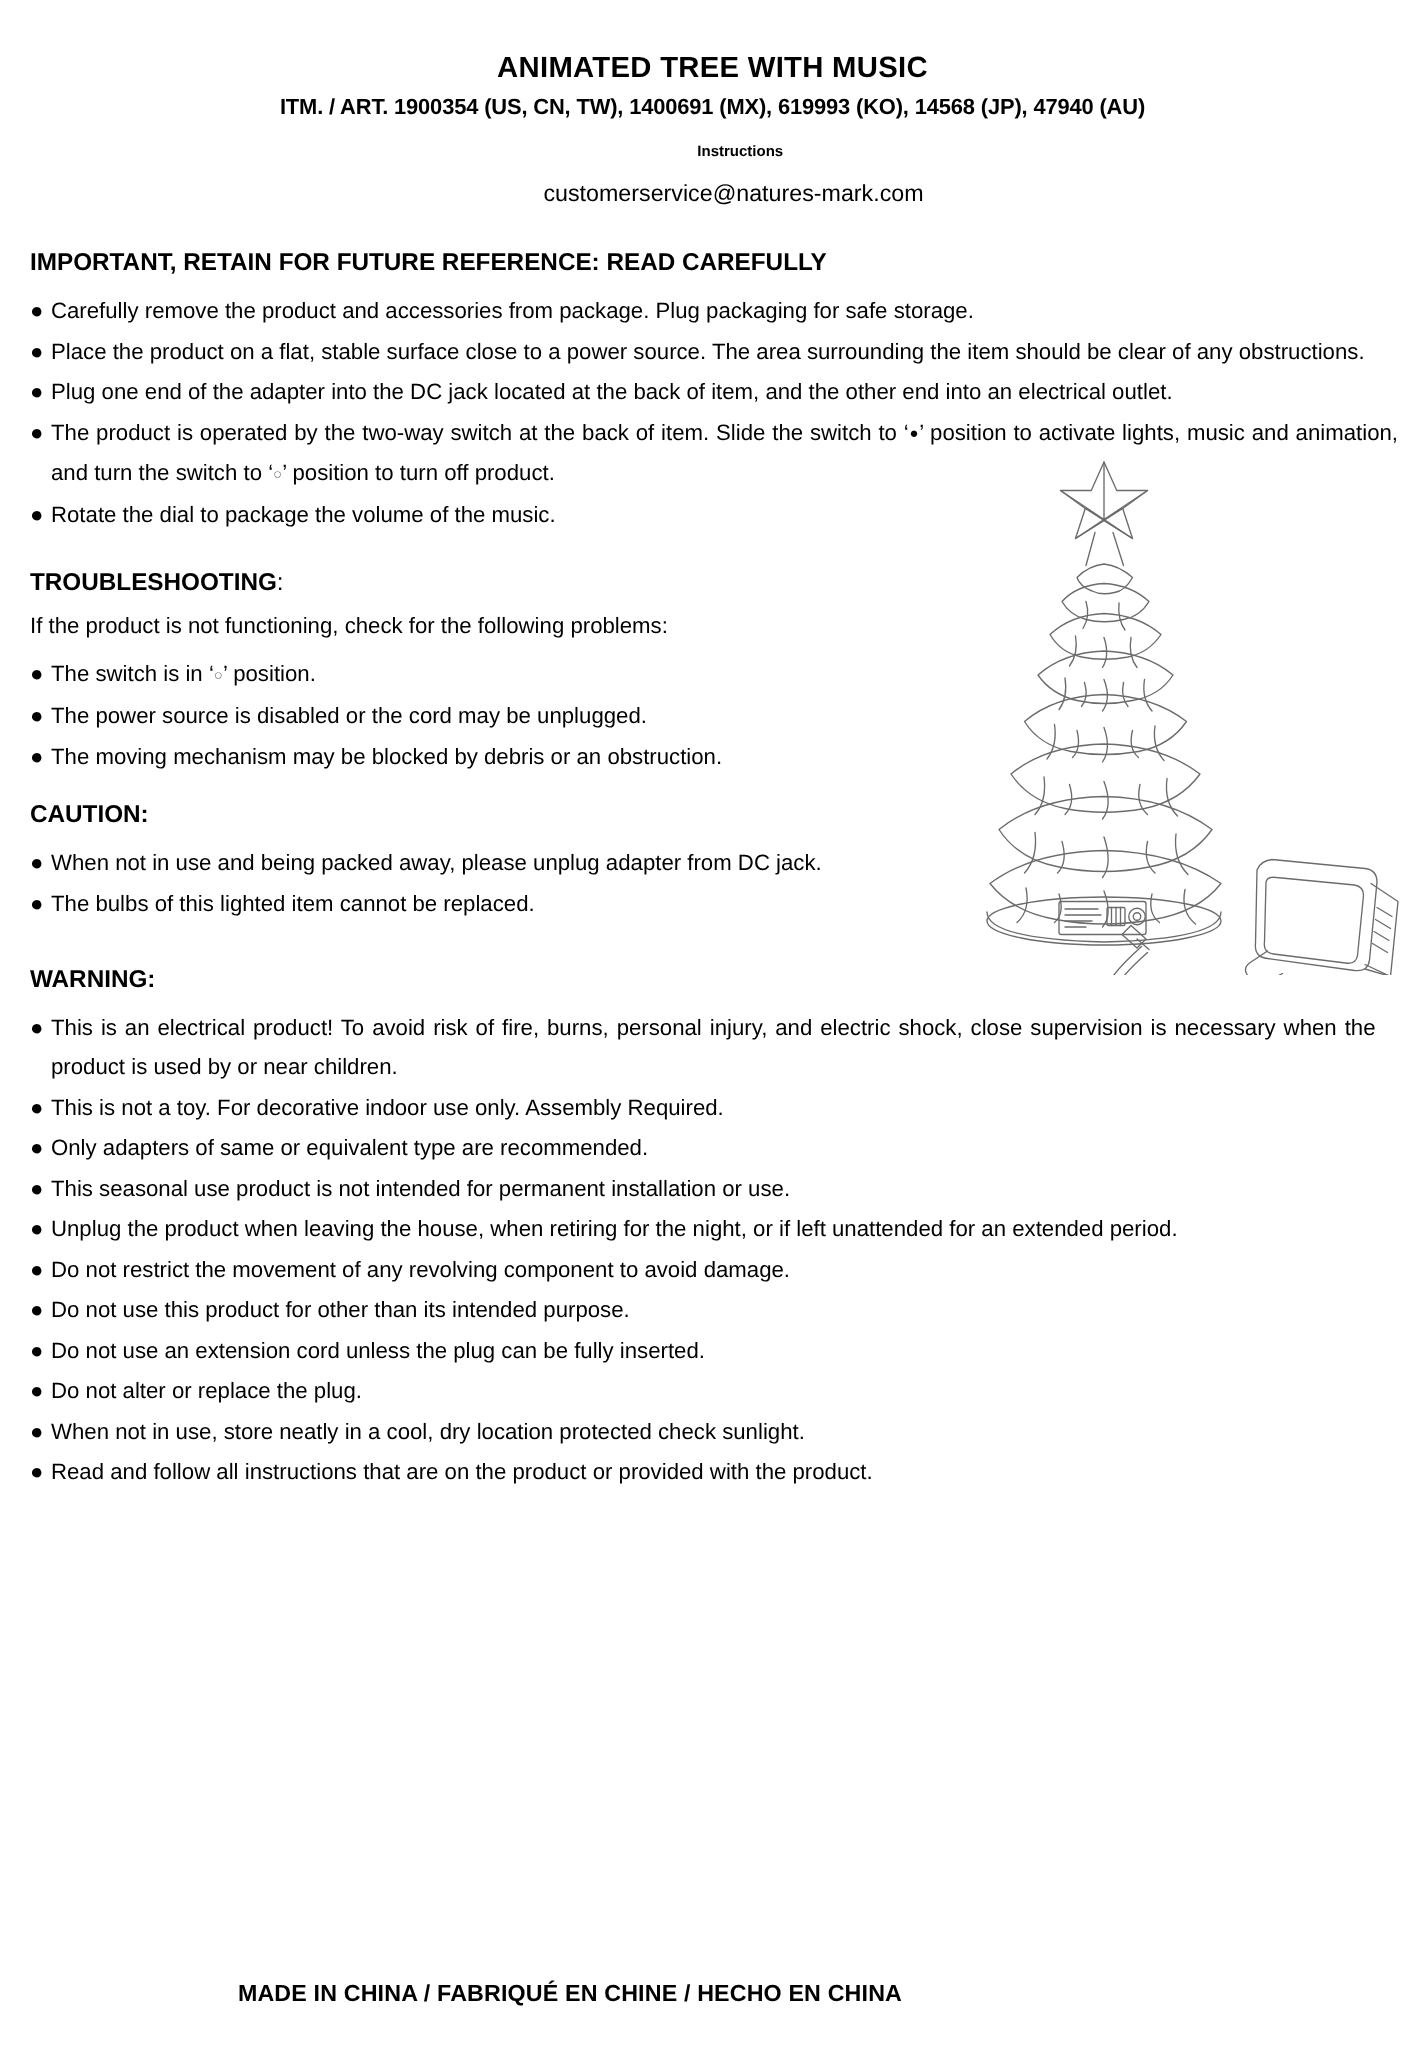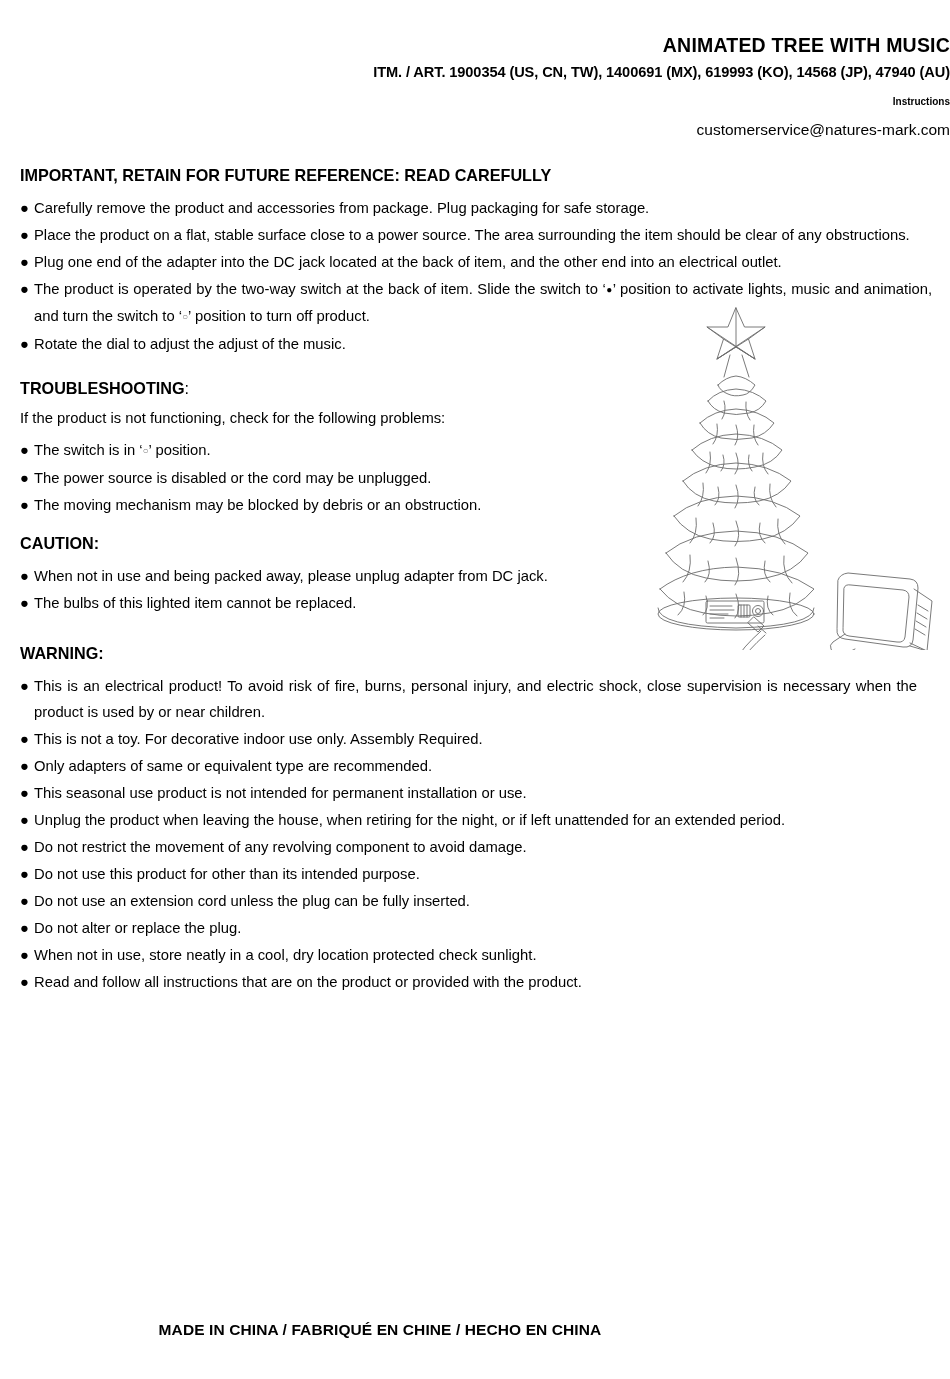--- a/index.html
+++ b/index.html
@@ -21,21 +21,21 @@
     width: 950px;
     height: 1379px;
   }
 
   
   .header {
     position: absolute;
     top: 33px;
     left: 0;
     width: 950px;
-    text-align: right;
+    text-align: center;
   }
   .doc-title {
     font-size: 19.5px;
     font-weight: bold;
     letter-spacing: 0.2px;
     line-height: 24px;
   }
   .doc-subtitle {
     font-size: 14.6px;
     font-weight: bold;
@@ -174,21 +174,21 @@
         <li>
           <span class="bullet-dot">●</span>
           <span>Plug one end of the adapter into the DC jack located at the back of item, and the other end into an electrical outlet.</span>
         </li>
         <li class="justified">
           <span class="bullet-dot">●</span>
           <span><span>The product is operated by the two-way switch at the back of item. Slide the switch to ‘</span><span class="sym-on">●</span><span>’ position to activate lights, music and animation, and turn the switch to ‘</span><span class="sym-off">○</span><span>’ position to turn off product.</span></span>
         </li>
         <li>
           <span class="bullet-dot">●</span>
-          <span>Rotate the dial to adjust the adjust of the music.</span>
+          <span>Rotate the dial to package the volume of the music.</span>
         </li>
       </ul>
     </div>
 
     <div id="sec-trouble" class="section-block">
       <div class="section-heading"><span>TROUBLESHOOTING</span><span class="thin">:</span></div>
       <div class="plain-line">If the product is not functioning, check for the following problems:</div>
       <ul class="bullets">
         <li>
           <span class="bullet-dot">●</span>

